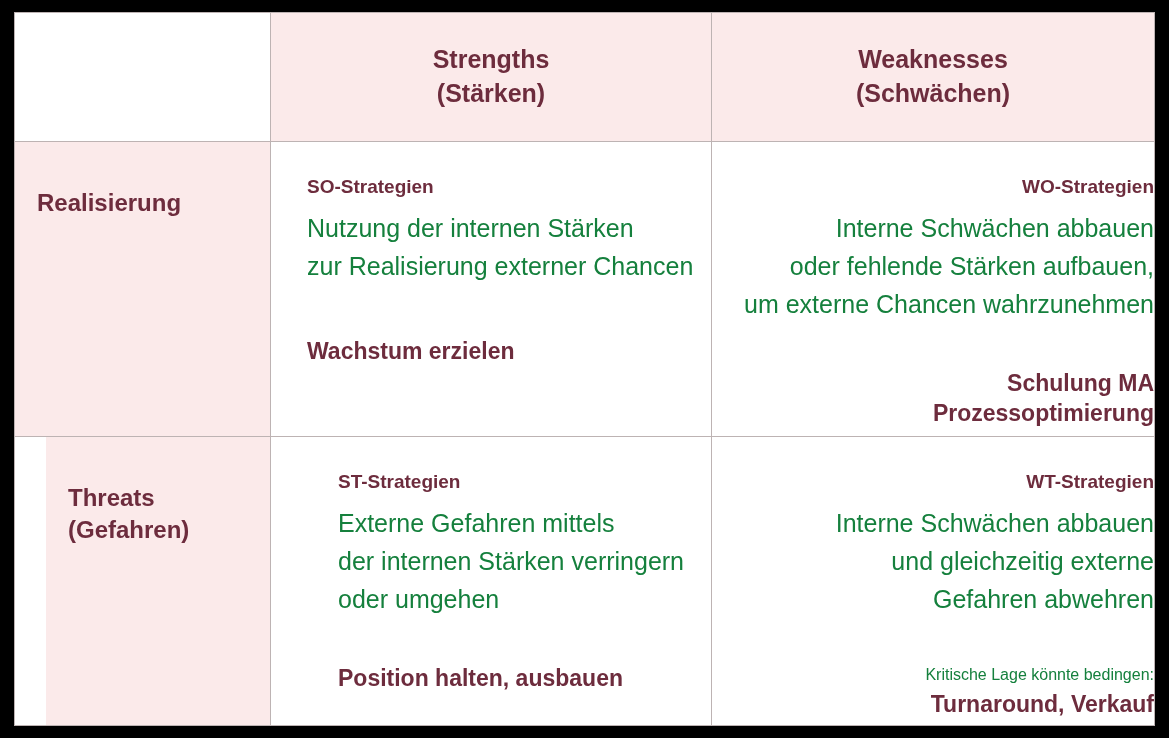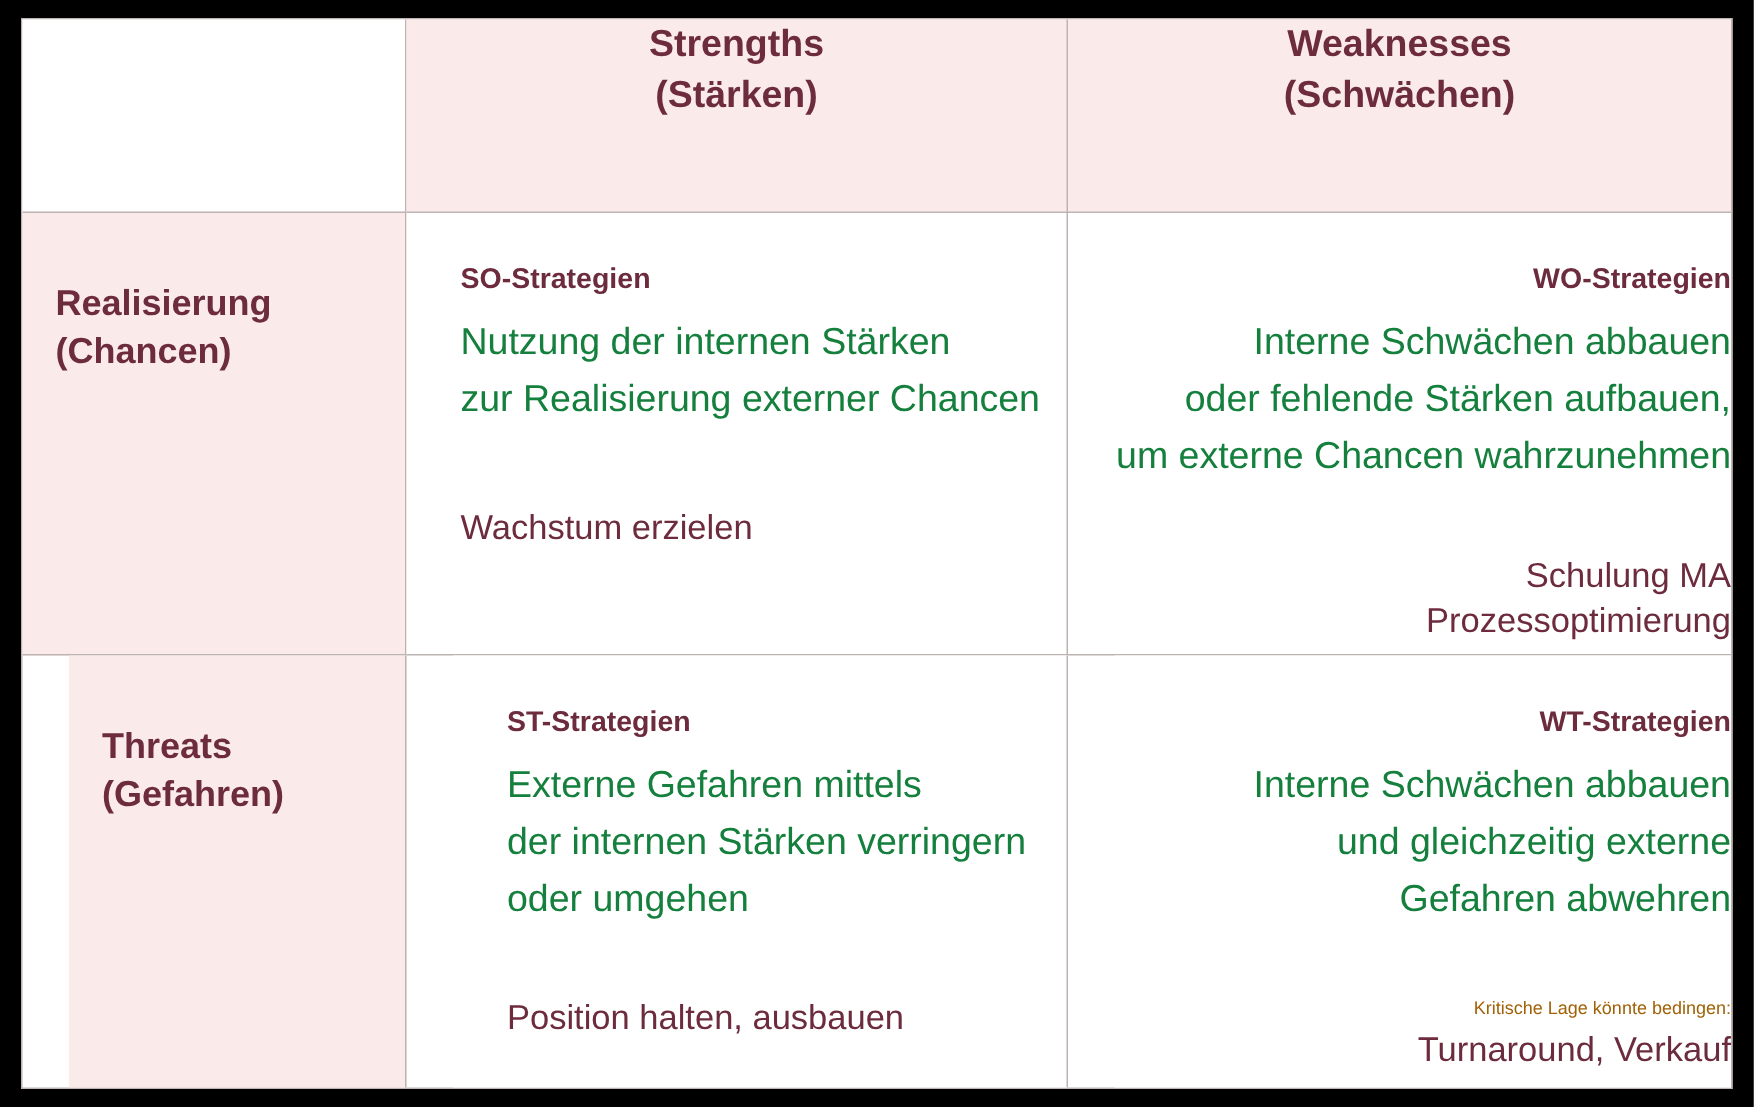--- a/index.html
+++ b/index.html
@@ -34,20 +34,21 @@
   }
   .cell.last-col { border-right: none; }
   .cell.last-row { border-bottom: none; margin-left: 31px; }
 
   .corner {
     background: #ffffff;
   }
   .col-head {
     background: #fbeaea;
     display: flex;
+    align-items: center;
     justify-content: center;
     text-align: center;
   }
   .col-head .head-text {
     color: #6d2c3d;
     font-weight: bold;
     font-size: 25px;
     line-height: 1.35;
   }
   .row-head {
@@ -74,31 +75,31 @@
   }
   .strategy-desc {
     color: #15803d;
     font-size: 25px;
     line-height: 1.52;
     margin: 0;
     white-space: pre-line;
   }
   .strategy-outcome {
     color: #6d2c3d;
-    font-weight: normal;
+    font-weight: bold;
     font-size: 23px;
     line-height: 1.3;
     margin: 0;
     white-space: pre-line;
   }
   .spacer-lg { height: 52px; }
   .spacer-md { height: 46px; }
   .note {
-    color: #a16207;
-    font-size: 12px;
+    color: #15803d;
+    font-size: 16px;
     line-height: 1.4;
     margin: 0 0 4px 2px;
   }
 </style>
 </head>
 <body>
 
 <div class="matrix-frame">
 
   <div class="cell corner"></div>
@@ -113,21 +114,20 @@
   <div class="cell col-head last-col">
     <div class="head-text">
       <div>Weaknesses</div>
       <div>(Schwächen)</div>
     </div>
   </div>
 
   <div class="cell row-head">
     <div class="head-text">
       <div>Realisierung</div>
-      <div>(Chancen)</div>
     </div>
   </div>
 
   <div class="cell content">
     <p class="strategy-title">SO-Strategien</p>
     <p class="strategy-desc">Nutzung der internen Stärken
 zur Realisierung externer Chancen</p>
     <div class="spacer-lg"></div>
     <p class="strategy-outcome">Wachstum erzielen</p>
   </div>

